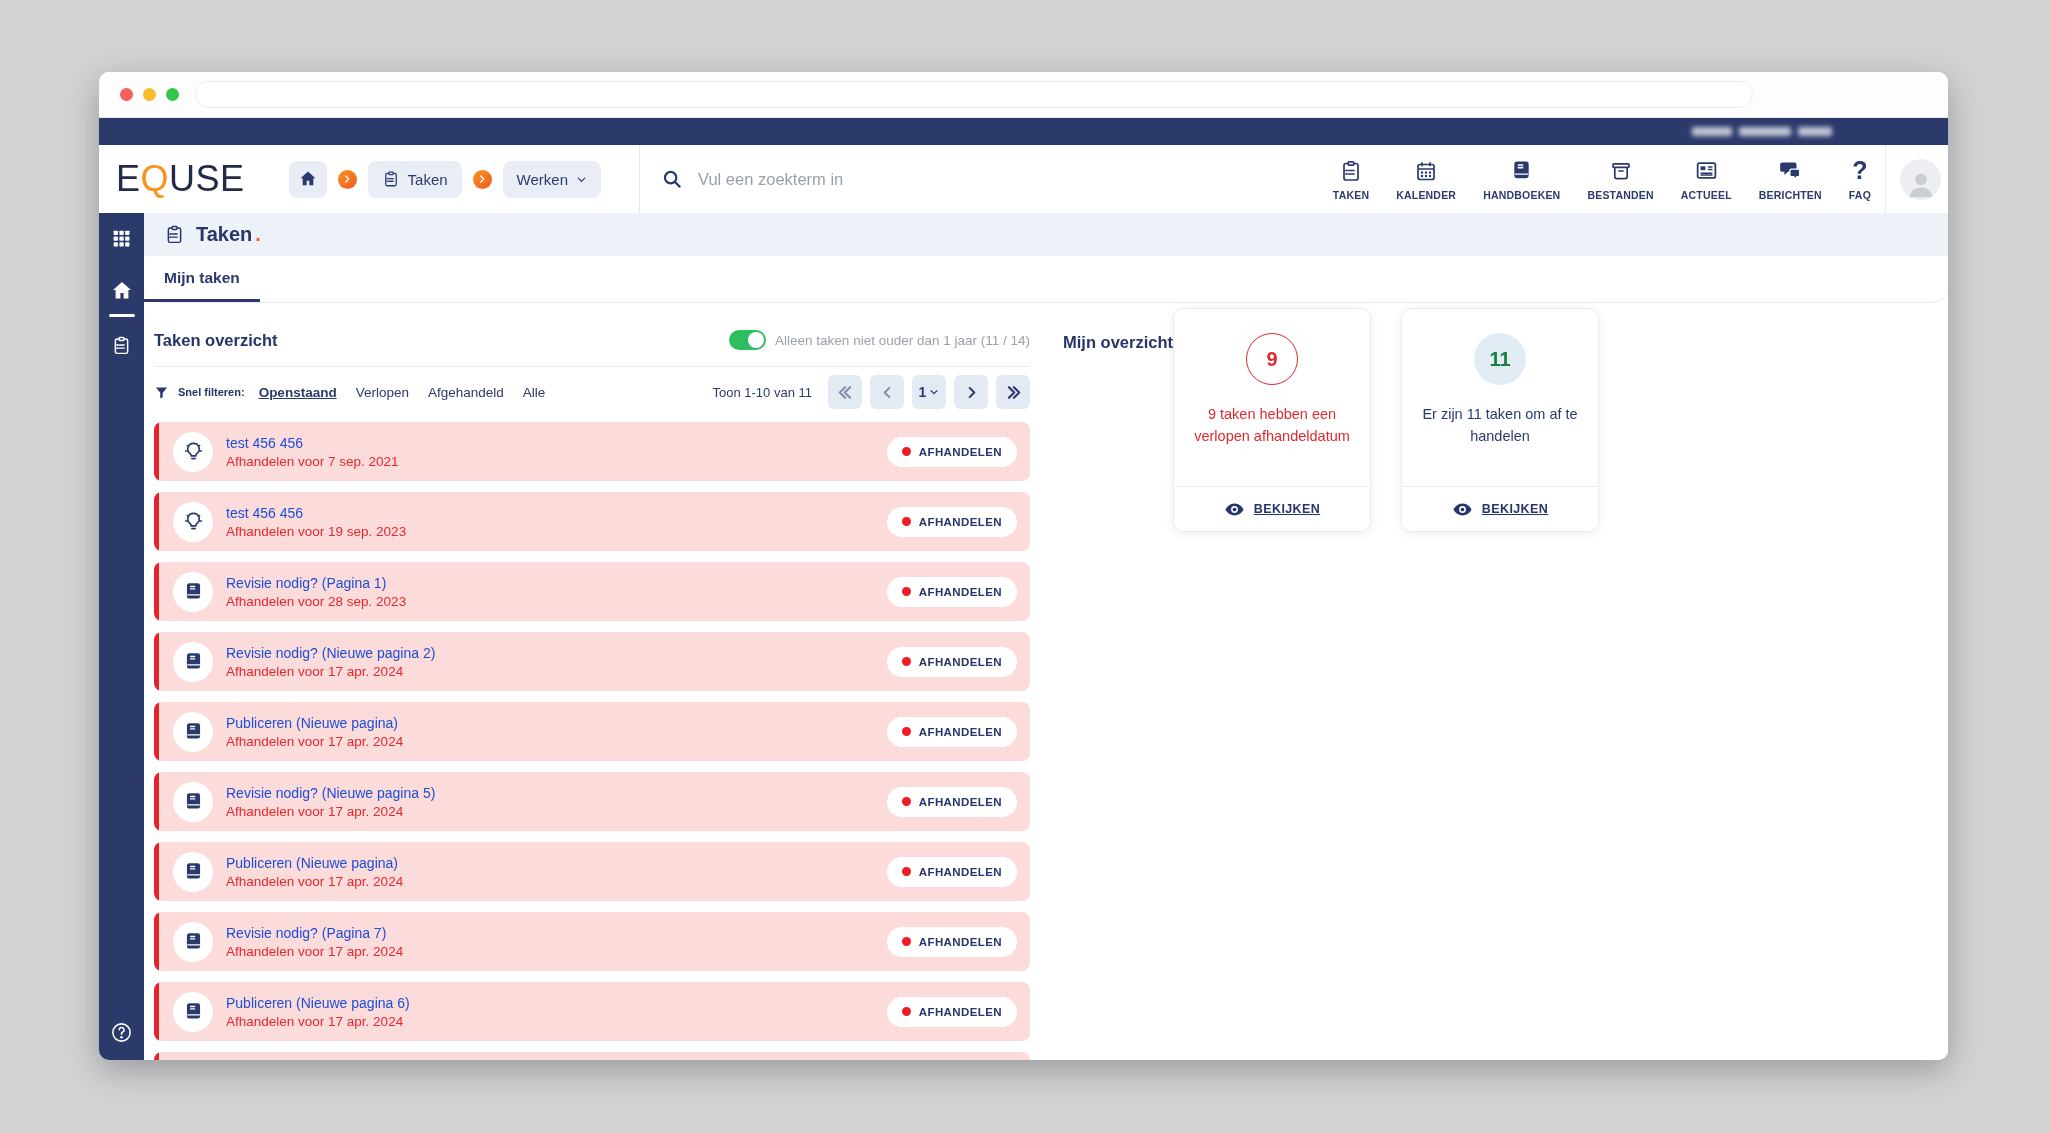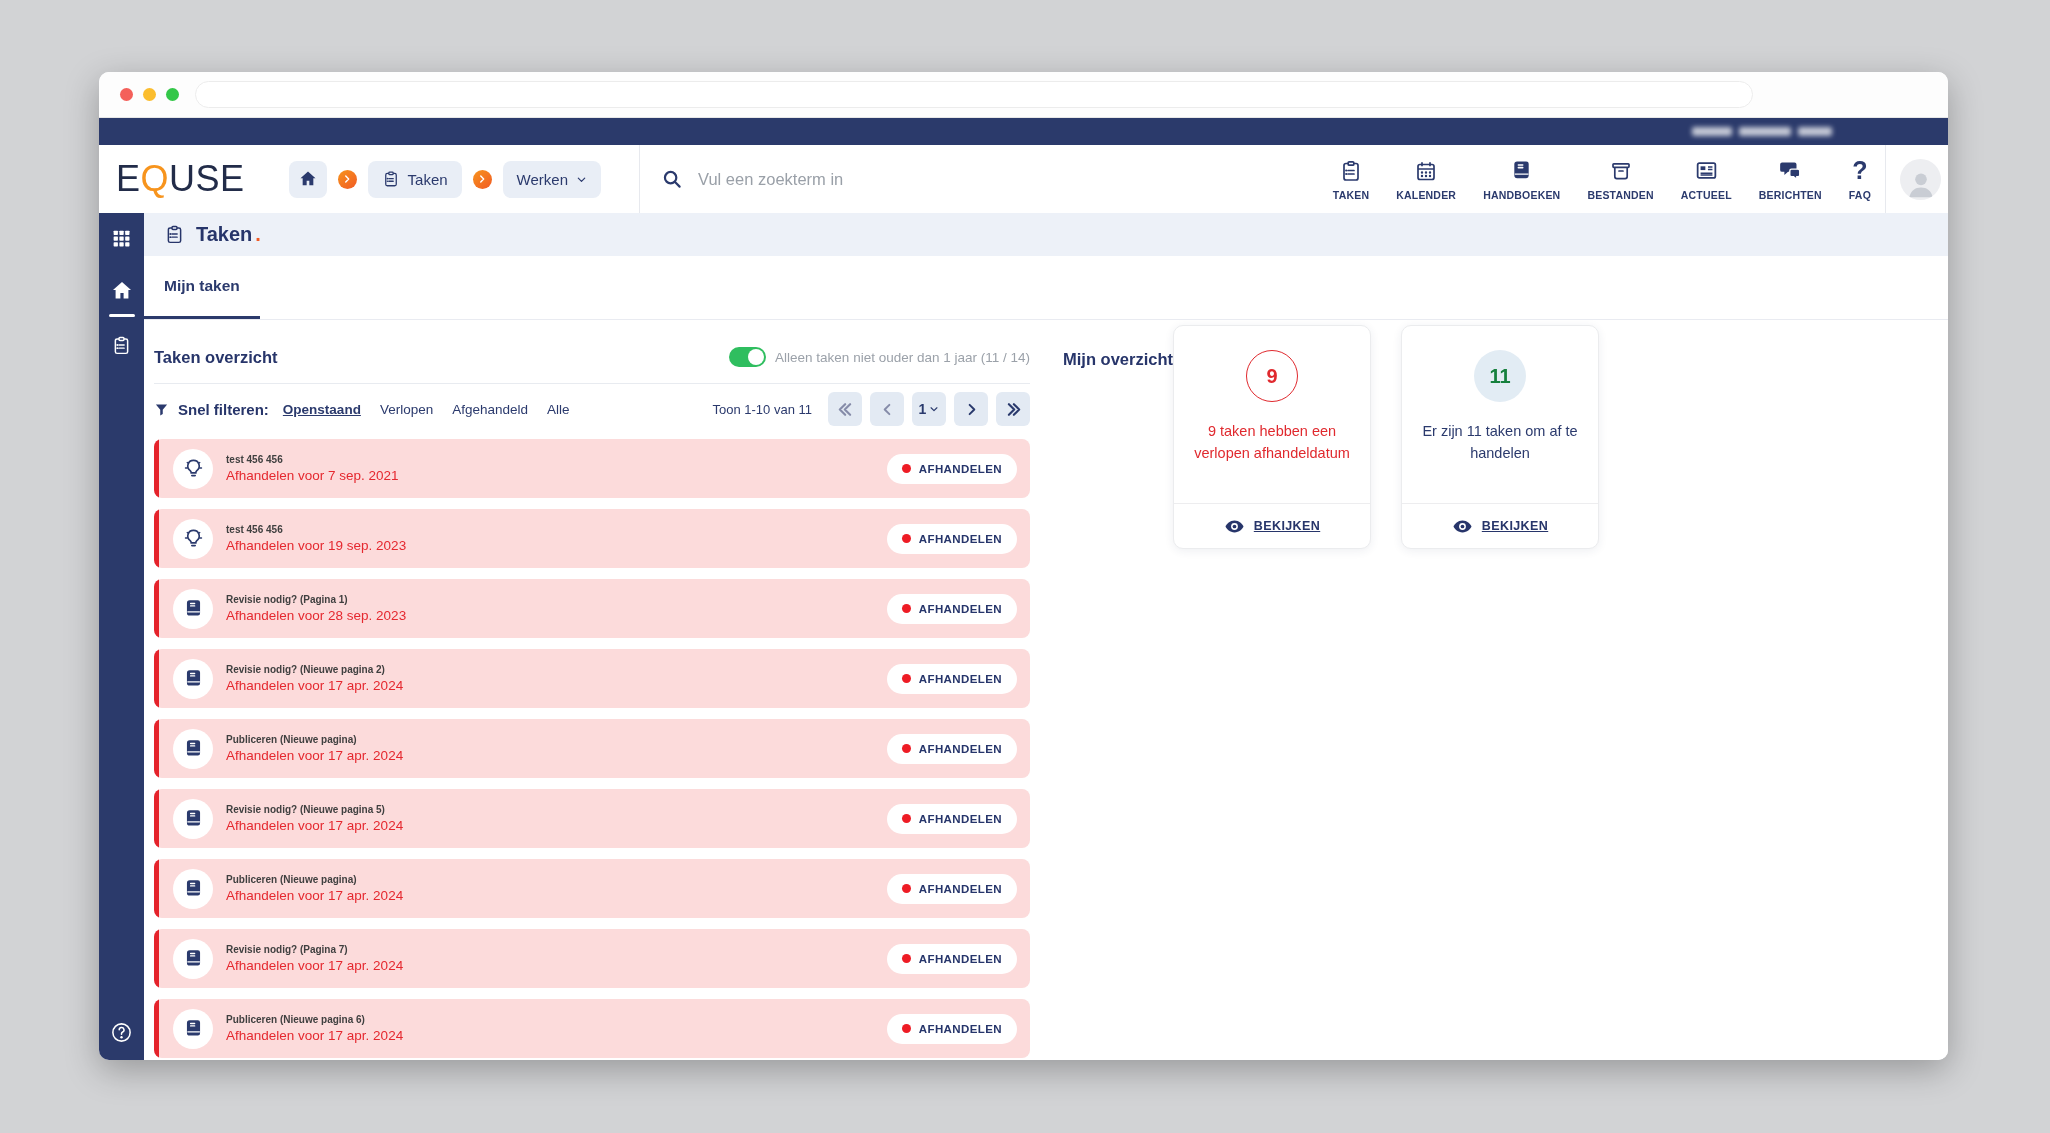--- a/index.html
+++ b/index.html
@@ -48,48 +48,48 @@
   .bodyrow { display:flex; height:847px; }
   .sidebar { width:45px; background:#2b3a6b; display:flex; flex-direction:column; align-items:center; flex-shrink:0; color:#fff; }
   .side-ico { margin-top:22px; cursor:pointer; display:flex; }
   .side-ico.first { margin-top:15px; }
   .active-bar { width:26px; height:3px; background:#fff; border-radius:2px; margin-top:11px; }
   .side-help { margin-top:auto; margin-bottom:16px; cursor:pointer; display:flex; }
   .content { flex:1; display:flex; flex-direction:column; min-width:0; background:#fff; }
   .titleband { height:43px; background:#edf1f8; display:flex; align-items:center; gap:11px; padding-left:20px; }
   .page-title { font-size:20px; font-weight:700; color:#27356a; }
   .page-title-dot { color:#f15a24; font-weight:800; font-size:20px; margin-left:-8px; }
-  .tabrow { height:64px; border-bottom:1px solid #e9ebf1; display:flex; }
+  .tabrow { height:47px; border-bottom:1px solid #e9ebf1; display:flex;border-radius:17px; }
   .tab { padding:0 20px; display:flex; align-items:center; border-bottom:3px solid #2b3a6b; color:#2b3a6d; font-weight:700; font-size:15.5px; cursor:pointer; }
   .main { flex:1; display:flex; padding:0 13px 0 10px; overflow:hidden; }
   .left-col { width:876px; flex-shrink:0; display:flex; flex-direction:column; }
   .right-col { flex:1; margin-left:33px; display:flex; flex-direction:row; }
   .panel-head { margin-top:27px; height:24px; display:flex; justify-content:space-between; align-items:center; }
   .panel-title { font-size:16.5px; font-weight:700; color:#27356a; }
   .toggle-group { display:flex; align-items:center; gap:9px; }
   .toggle { width:37px; height:20px; border-radius:10px; background:#2fbe5f; position:relative; cursor:pointer; flex-shrink:0; }
   .toggle .knob { position:absolute; right:2px; top:2px; width:16px; height:16px; border-radius:50%; background:#fff; }
   .toggle-label { font-size:13.5px; color:#9ba1a9; }
   .hdivider { border-top:1px solid #e8ebf0; margin-top:16px; }
   .filter-row { margin-top:8px; height:34px; display:flex; align-items:center; }
   .filter-icon { color:#2b3a6d; display:flex; margin-right:9px; }
-  .filter-label { font-size:15px; font-weight:700; color:#27356a; margin-right:14px; }
+  .filter-label { font-size:11px; font-weight:700; color:#27356a; margin-right:14px; }
   .filter-link { font-size:13.5px; color:#2b3a6d; margin-right:19px; cursor:pointer; }
   .filter-link.active { font-weight:700; text-decoration:underline; }
   .pager { margin-left:auto; display:flex; align-items:center; gap:8px; }
   .pager-info { font-size:13px; color:#2b3a6d; font-weight:500; margin-right:8px; }
   .pbtn { width:34px; height:34px; border-radius:6px; background:#e3eaf3; border:none; display:flex; align-items:center; justify-content:center; cursor:pointer; color:#2a3a6d; }
   .pbtn.dim { color:#868ca9; }
   .pbtn.pageno { gap:3px; font-size:14px; font-weight:600; color:#2a3a6d; }
   .task-list { margin-top:13px; display:flex; flex-direction:column; gap:11px; }
   .task-row { position:relative; height:59px; background:#fcdbdb; border-radius:8px; display:flex; align-items:center; padding-left:14px; overflow:hidden; flex-shrink:0; cursor:pointer; }
   .task-stripe { position:absolute; left:0; top:0; bottom:0; width:5px; background:#e5232b; }
   .task-ico { width:40px; height:40px; border-radius:50%; background:#fff; display:flex; align-items:center; justify-content:center; color:#2b3a6d; flex-shrink:0; margin-left:5px; }
   .task-texts { margin-left:13px; }
-  .task-title { font-size:10px; font-weight:700; color:#404040; }
+  .task-title { font-size:14px; font-weight:400; color:#1d4ed8; }
   .task-due { margin-top:3px; font-size:13.5px; color:#e5282f; }
   .task-badge { position:absolute; right:13px; top:50%; transform:translateY(-50%); background:#fff; border-radius:16px; height:30px; display:flex; align-items:center; gap:8px; padding:0 15px; }
   .badge-dot { width:9px; height:9px; border-radius:50%; background:#ee1c25; }
   .badge-label { font-size:11.5px; font-weight:700; color:#26356b; letter-spacing:.4px; }
   .cards { margin-top:5px; display:flex; gap:30px; }
   .card { width:198px; height:224px; background:#fff; border:1px solid #ebecee; border-radius:10px; box-shadow:0 2px 10px rgba(40,50,90,.08); display:flex; flex-direction:column; }
   .card-body { flex:1; display:flex; flex-direction:column; align-items:center; padding-top:24px; }
   .count-circle { width:52px; height:52px; border-radius:50%; display:flex; align-items:center; justify-content:center; font-size:20px; font-weight:700; }
   .card.red .count-circle { border:1.6px solid #e0292e; color:#e0292e; }
   .card.blue .count-circle { background:#e2ecf4; color:#15803d; }

